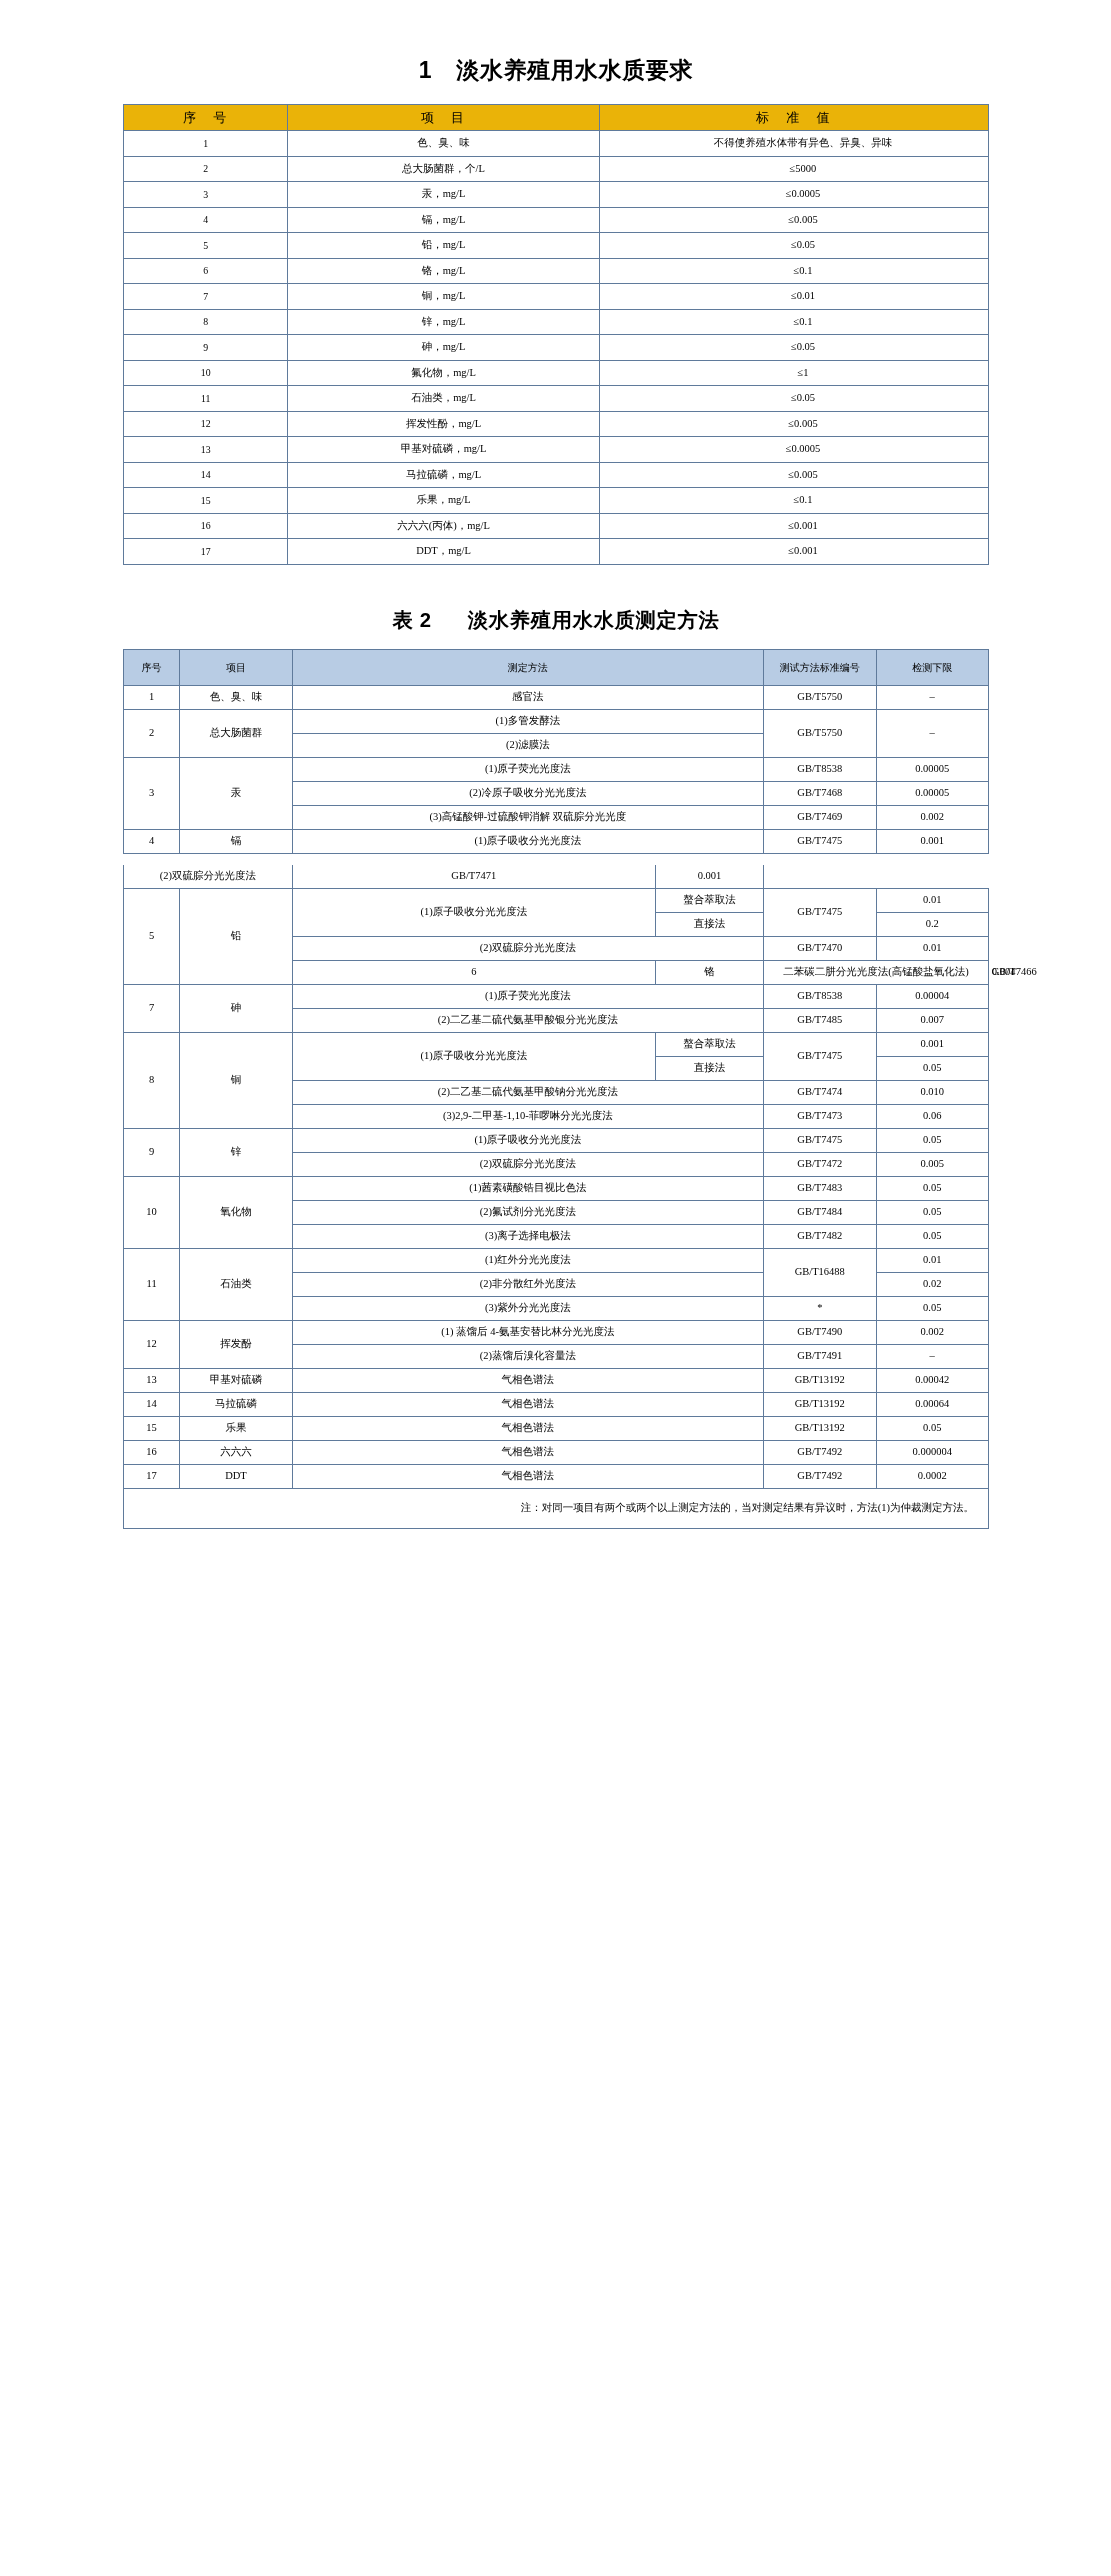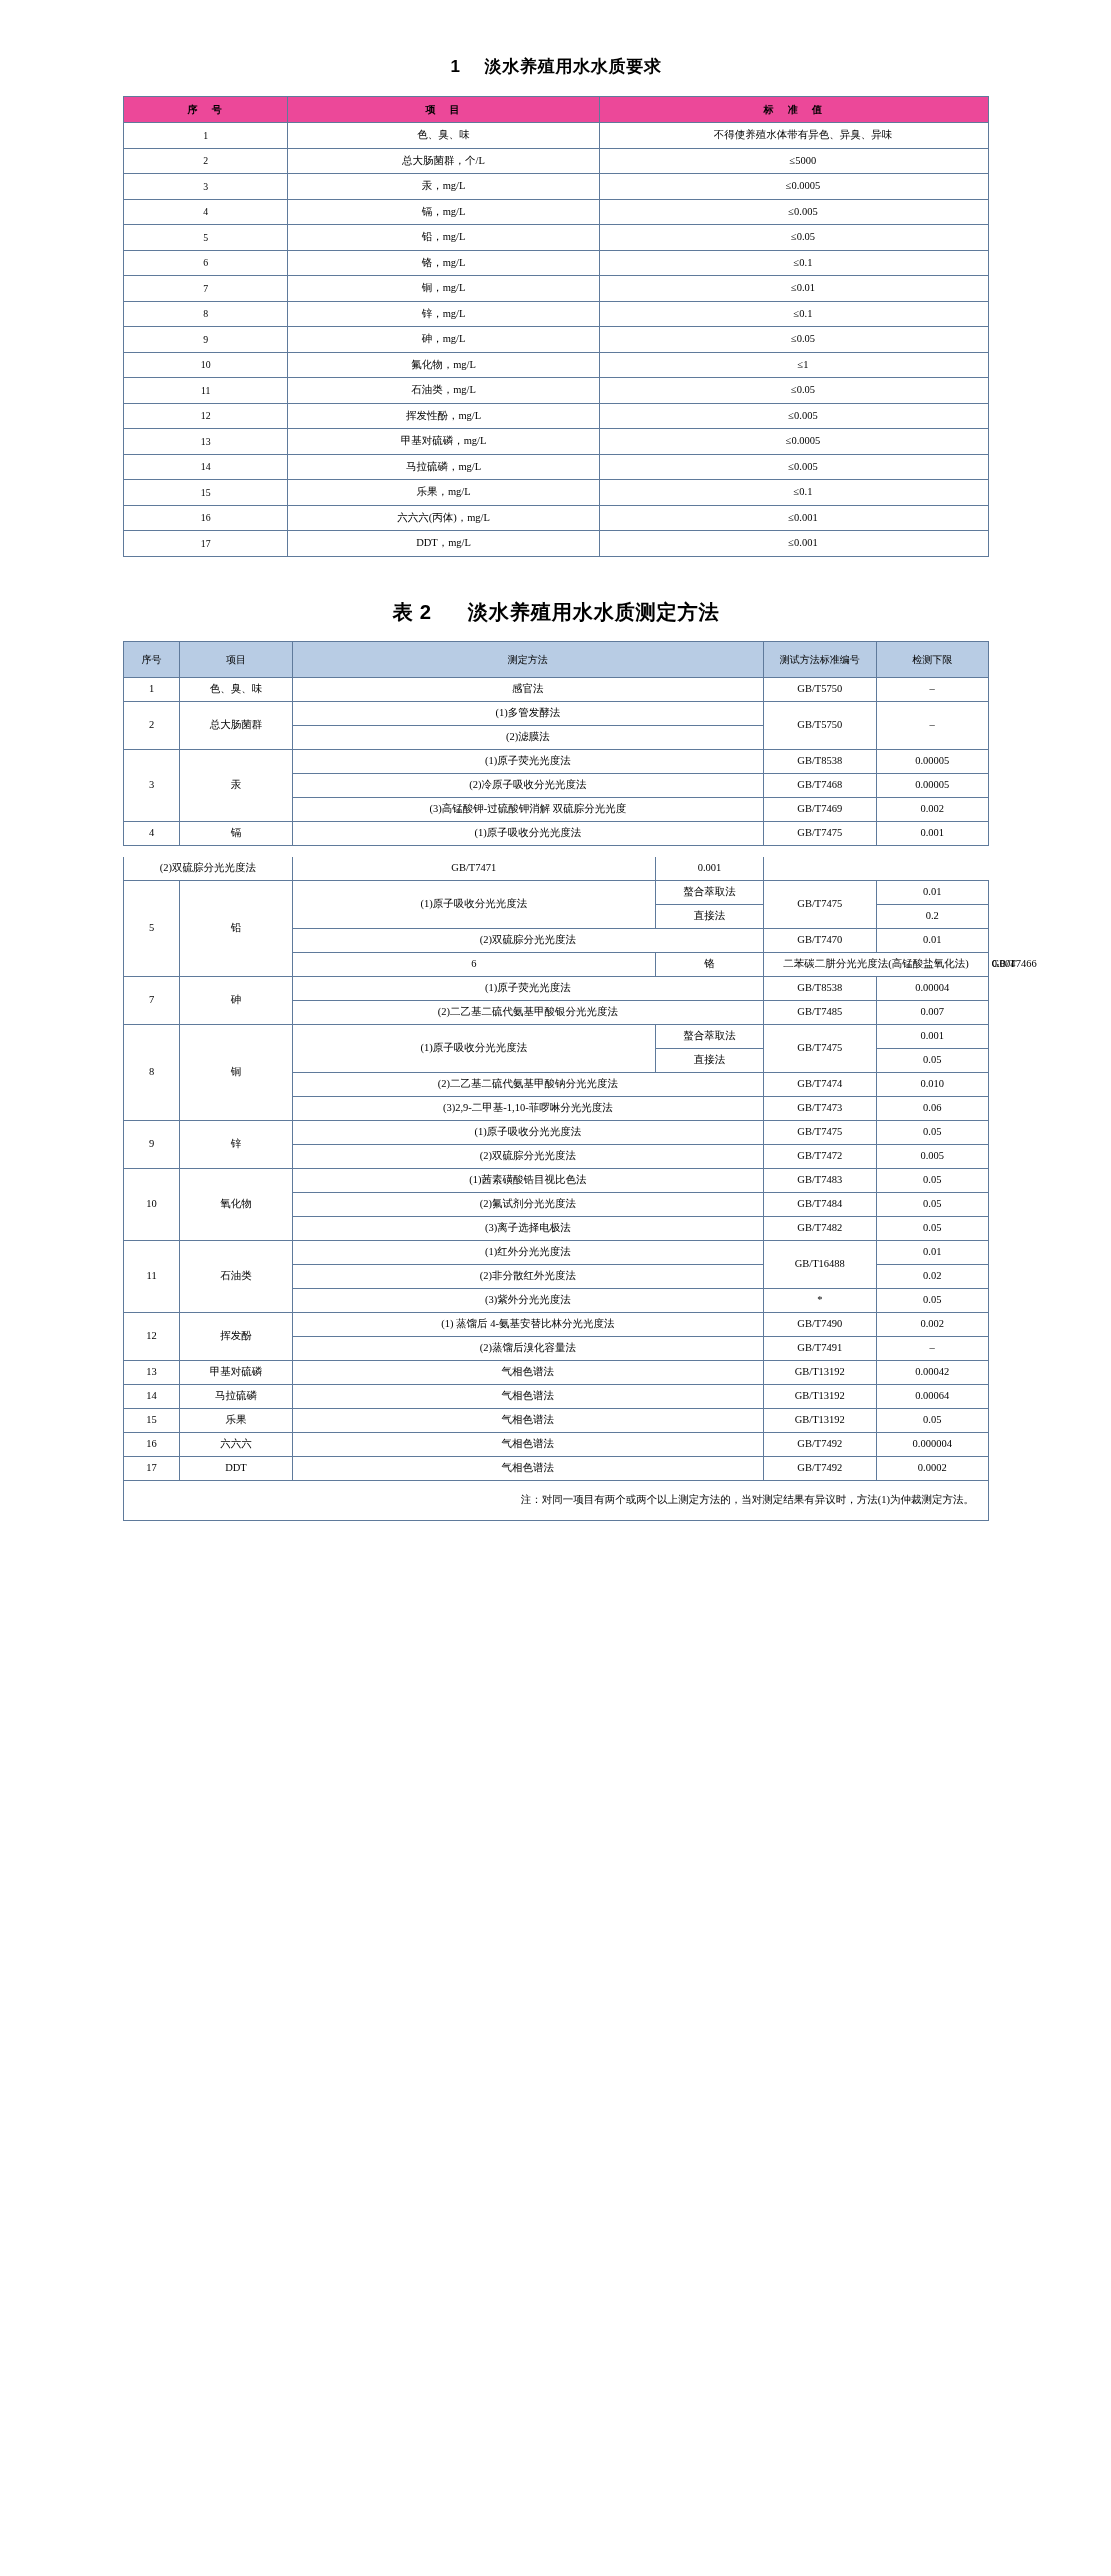--- a/index.html
+++ b/index.html
@@ -13,21 +13,21 @@
     color: #000;
     -webkit-font-smoothing: antialiased;
   }
   .page {
     width: 1112px;
     box-sizing: border-box;
     padding: 28px 123px 28px 123px;
   }
   h1.title1 {
     font-family: "Liberation Sans", sans-serif;
-    font-size: 17px;
+    font-size: 23px;
     font-weight: bold;
     text-align: center;
     margin: 27px 0 18px 0;
     letter-spacing: 0.7px;
   }
   h1.title1 .num { margin-right: 24px; }
   h2.title2 {
     font-family: "Liberation Sans", sans-serif;
     font-size: 20.3px;
     font-weight: bold;
@@ -45,24 +45,24 @@
   table.t1 td, table.t1 th,
   table.t2 td, table.t2 th {
     border: 0.7px solid #5f7a9b;
     text-align: center;
     vertical-align: middle;
     font-size: 10.5px;
     line-height: 1.35;
     padding: 0 2.8px;
   }
   table.t1 thead th {
-    background: #ec4899;
+    background: #eab308;
     height: 25px;
-    font-weight: bold;
-    font-size: 10px;
+    font-weight: normal;
+    font-size: 13px;
     letter-spacing: 2.1px;
   }
   table.t1 tbody td {
     height: 24.5px;
   }
   table.t1 td.idx { font-size: 9.8px; }
   table.t1 td.item { font-size: 10.5px; }
   table.t1 td.val { font-size: 10.5px; padding-left: 21px; }
 
   table.t2 thead th {

